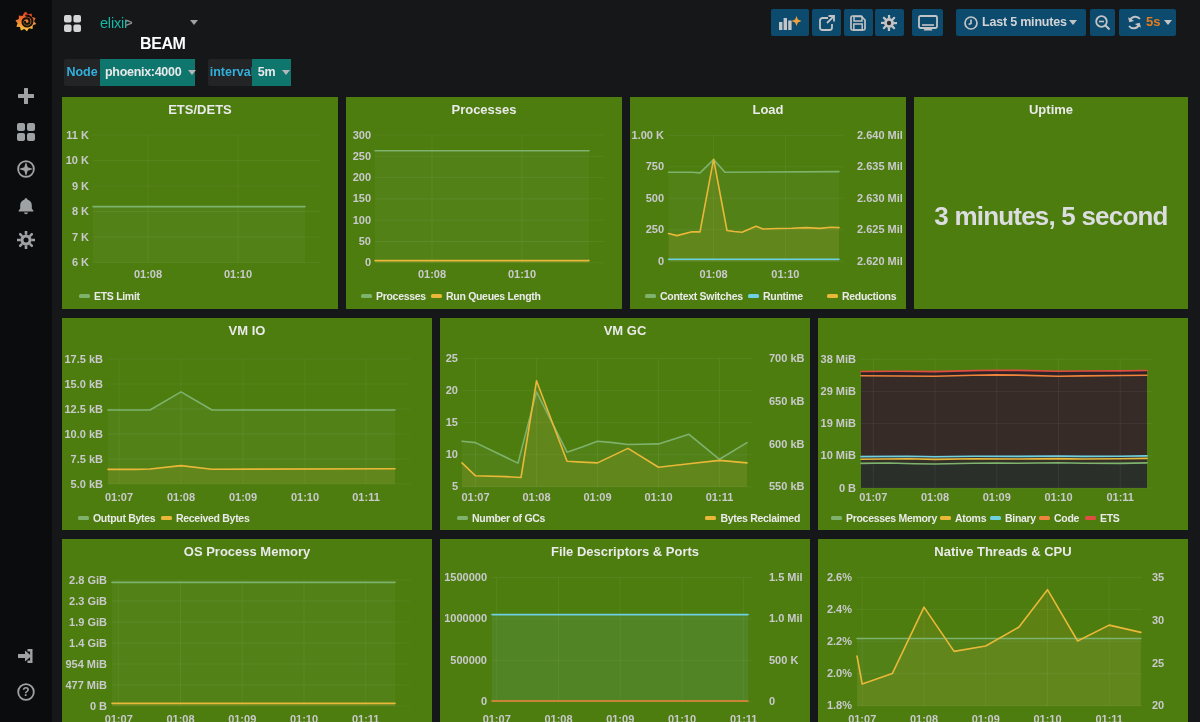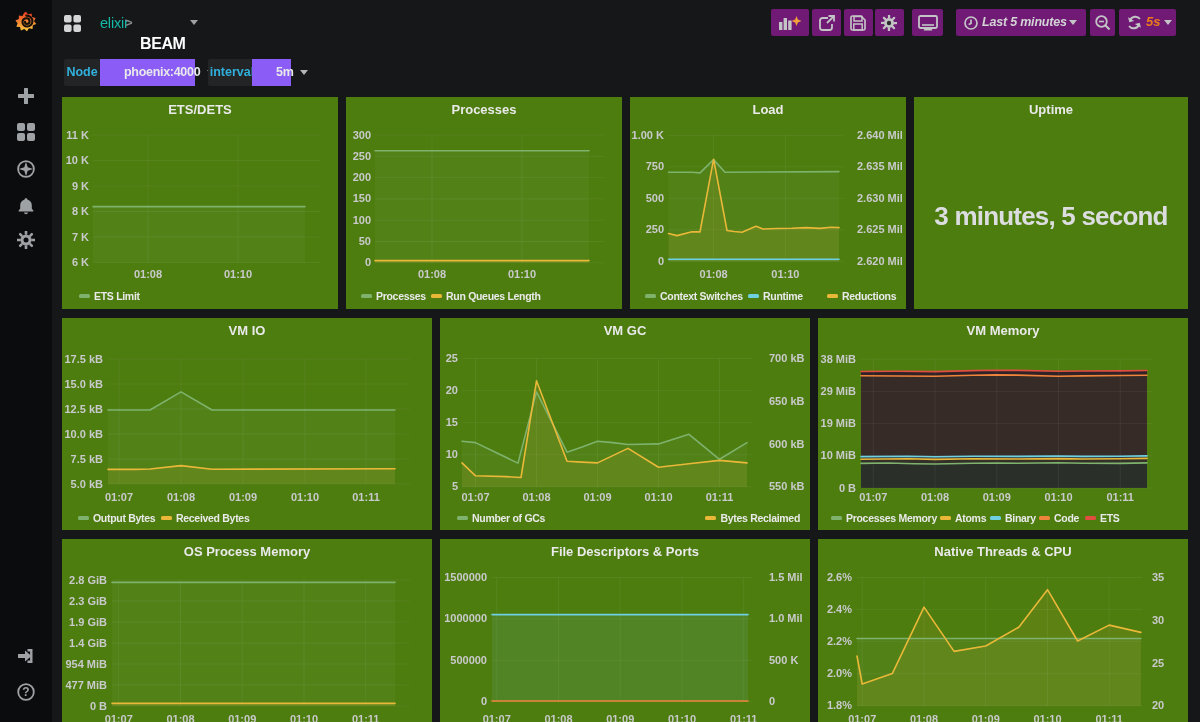--- a/index.html
+++ b/index.html
@@ -1,24 +1,24 @@
 <!DOCTYPE html>
 <html><head><meta charset="utf-8"><title>BEAM</title><style>
 *{margin:0;padding:0;box-sizing:border-box;}
 html,body{width:1200px;height:722px;background:#161719;overflow:hidden;
   font-family:"Liberation Sans",sans-serif;position:relative;}
 .sidebar{position:absolute;left:0;top:0;width:52px;height:722px;background:#0b0c0e;z-index:5;}
 .panel{position:absolute;background:#4d7c0f;}
 .ptitle{position:absolute;left:0;right:0;top:5px;text-align:center;color:#eaeaea;
   font-size:13px;font-weight:700;}
-.nbtn{position:absolute;top:9px;height:27px;background:#701a75;border-radius:2px;font-style:italic;}
+.nbtn{position:absolute;top:9px;height:27px;background:#0c4a6e;border-radius:2px;}
 .smlabel{position:absolute;top:59px;height:27px;background:#222426;color:#32b0dc;
   font-size:12.5px;font-weight:700;line-height:27px;text-align:center;border-radius:2px 0 0 2px;}
-.smval{position:absolute;top:59px;height:27px;background:#8b5cf6;color:#e8e9ea;
-  font-size:12.5px;font-weight:700;line-height:27px;text-align:center;padding-left:24px;white-space:nowrap;letter-spacing:-0.3px;}
+.smval{position:absolute;top:59px;height:27px;background:#0f766e;color:#e8e9ea;
+  font-size:12.5px;font-weight:700;line-height:27px;text-align:center;padding-left:5px;white-space:nowrap;letter-spacing:-0.3px;}
 .smval .caret{display:inline-block;margin-left:7px;vertical-align:middle;width:0;height:0;
   border-left:4.5px solid transparent;border-right:4.5px solid transparent;border-top:5px solid #b5b6b8;}
 </style></head>
 <body>
 <div class="sidebar">
     <div style="position:absolute;left:15px;top:11px;width:22px;height:22px"><svg width="22" height="22" viewBox="0 0 22 22" xmlns="http://www.w3.org/2000/svg">
         <defs>
           <linearGradient id="glg" x1="0" y1="0" x2="0" y2="1">
 <stop offset="0" stop-color="#ee3a24"></stop>
             <stop offset="0.45" stop-color="#ef7c31"></stop>
@@ -317,21 +317,20 @@
       <text x="279.5" y="183" fill="#c9cacb" font-family="Liberation Sans,sans-serif" font-size="11px" font-weight="700" text-anchor="middle">01:11</text>
       <rect x="17" y="198" width="11" height="4" rx="1.5" fill="#7EB26D"></rect>
       <text x="32" y="204" fill="#eaeaea" font-family="Liberation Sans,sans-serif" font-size="10.5px" font-weight="700" letter-spacing="-0.3">Number of GCs</text>
     </svg>
     <svg width="370" height="212" viewBox="0 0 370 212" xmlns="http://www.w3.org/2000/svg" style="position:absolute;left:0;top:0">
       <rect x="265" y="198" width="11" height="4" rx="1.5" fill="#EAB839"></rect>
       <text x="360" y="204" fill="#eaeaea" font-family="Liberation Sans,sans-serif" font-size="10.5px" font-weight="700" letter-spacing="-0.3" text-anchor="end">Bytes Reclaimed</text>
     </svg>
   </div>
 <div class="panel" style="left:818px;top:318px;width:370px;height:212px">
-    <div class="ptitle">VM Memory</div>
     <svg width="370" height="212" viewBox="0 0 370 212" xmlns="http://www.w3.org/2000/svg" style="position:absolute;left:0;top:0">
       <polygon points="43.0,53.5 80.0,53.3 117.0,53.6 155.0,52.6 178.0,52.2 200.0,52.4 240.0,53.3 265.0,53.0 302.0,52.9 329.0,52.5 329.0,57.2 302.0,57.5 265.0,57.9 240.0,58.3 200.0,57.1 178.0,56.9 155.0,57.2 117.0,58.3 80.0,58.0 43.0,57.8" fill="#302226" fill-opacity="1.0"></polygon>
       <polygon points="43.0,57.8 80.0,58.0 117.0,58.3 155.0,57.2 178.0,56.9 200.0,57.1 240.0,58.3 265.0,57.9 302.0,57.5 329.0,57.2 329.0,137.9 302.0,138.3 265.0,138.4 240.0,138.1 200.0,138.4 155.0,138.2 117.0,138.8 90.0,138.3 43.0,138.6" fill="#362b27" fill-opacity="1.0"></polygon>
       <polygon points="43.0,138.6 90.0,138.3 117.0,138.8 155.0,138.2 200.0,138.4 240.0,138.1 265.0,138.4 302.0,138.3 329.0,137.9 329.0,140.4 302.0,140.8 265.0,141.0 240.0,140.6 200.0,141.0 155.0,140.7 117.0,141.4 90.0,140.8 43.0,141.2" fill="#333839" fill-opacity="1.0"></polygon>
       <polygon points="43.0,141.2 90.0,140.8 117.0,141.4 155.0,140.7 200.0,141.0 240.0,140.6 265.0,141.0 302.0,140.8 329.0,140.4 329.0,144.9 302.0,145.4 265.0,145.2 240.0,144.8 200.0,145.3 178.0,145.0 155.0,145.2 117.0,146.0 96.0,145.8 70.0,145.0 43.0,145.4" fill="#34312a" fill-opacity="1.0"></polygon>
       <polygon points="43.0,145.4 70.0,145.0 96.0,145.8 117.0,146.0 155.0,145.2 178.0,145.0 200.0,145.3 240.0,144.8 265.0,145.2 302.0,145.4 329.0,144.9 329.0,170.0 43.0,170.0" fill="#2a2f2a" fill-opacity="1.0"></polygon>
       <line x1="43" y1="41.2" x2="335" y2="41.2" stroke="rgba(255,255,255,0.06)" stroke-width="1"></line>
       <line x1="43" y1="73.4" x2="335" y2="73.4" stroke="rgba(255,255,255,0.06)" stroke-width="1"></line>
       <line x1="43" y1="105.6" x2="335" y2="105.6" stroke="rgba(255,255,255,0.06)" stroke-width="1"></line>
       <line x1="43" y1="137.8" x2="335" y2="137.8" stroke="rgba(255,255,255,0.06)" stroke-width="1"></line>

